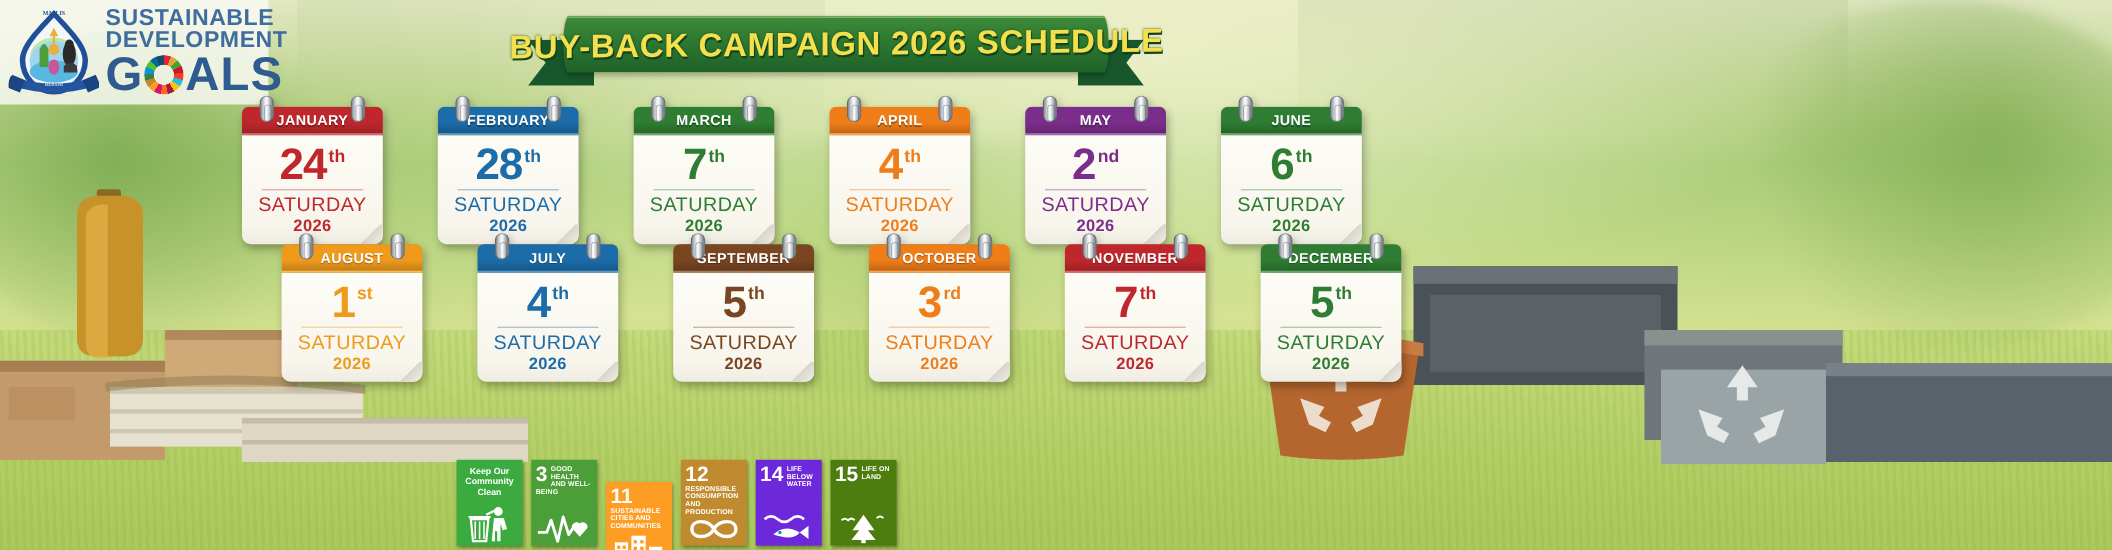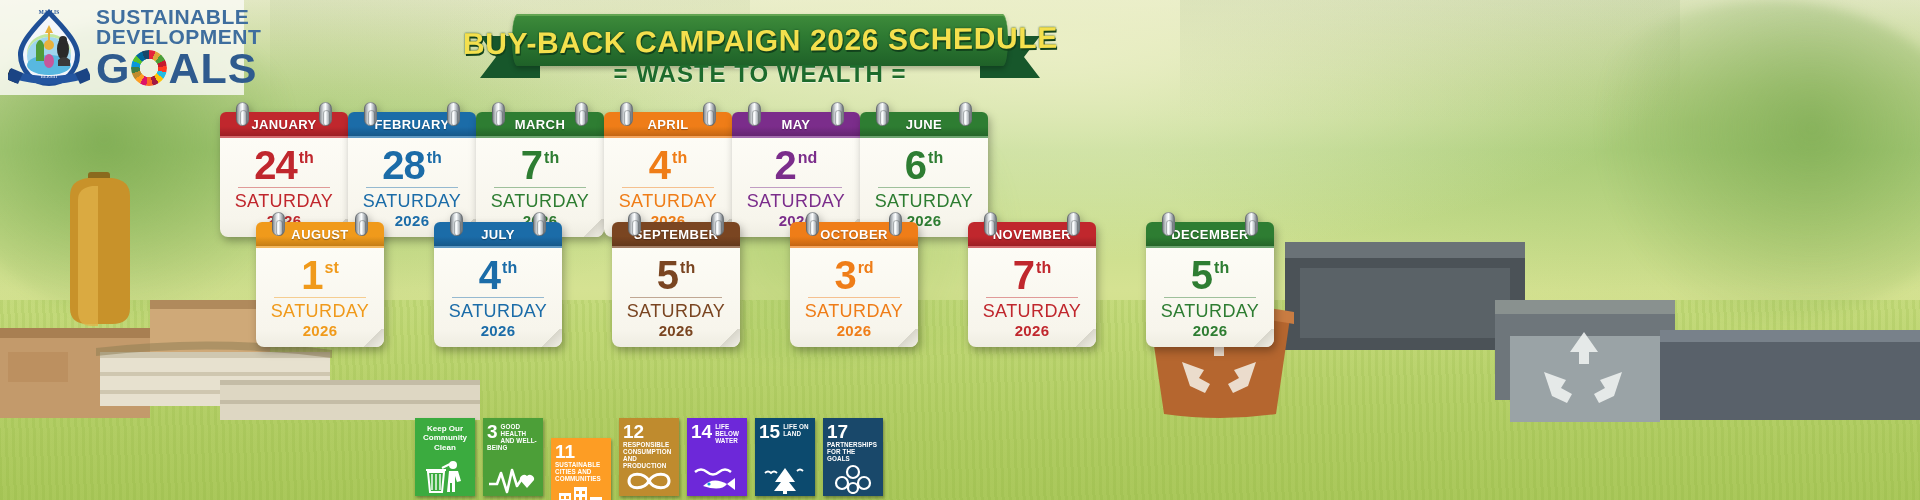--- a/index.html
+++ b/index.html
@@ -251,24 +251,23 @@
     </div>
   </div>
 </div>
 
 <div class="ribbon-wrap">
   <div class="ribbon-tail l"></div>
   <div class="ribbon-tail r"></div>
   <div class="ribbon-main">
     <div class="title">BUY-BACK CAMPAIGN 2026 SCHEDULE</div>
   </div>
-  <div class="subtitle">= WASTE TO WEALTH =</div>
 </div>
 
-<div class="cal-row" id="cal-row-1" style="left:220px; top:112px; ">
+<div class="cal-row" id="cal-row-1" style="left:220px; top:97px; gap:50px;">
     <div class="cal">
       <div class="ring l"></div>
       <div class="ring r"></div>
       <div class="cal-head" style="background: linear-gradient(rgb(192, 39, 45) 0%, rgb(192, 39, 45) 60%, rgba(0, 0, 0, 0.18) 100%) rgb(192, 39, 45);">
         <span>JANUARY</span>
       </div>
       <div class="cal-body">
         <div class="day-line">
           <span class="day-num" style="color: rgb(192, 39, 45); text-align: right;">24</span>
           <span class="day-sfx" style="color: rgb(192, 39, 45);">th</span>
@@ -521,39 +520,25 @@
       <div class="txt">LIFE BELOW WATER</div>
       <div class="glyph">
         <svg width="48" height="30" viewBox="0 0 48 30" style="margin: 0px auto;">
           <path d="M2 8 q6 -5 12 0 q6 5 12 0 q6 -5 12 0" fill="none" stroke="#fff" stroke-width="2.4"></path>
           <path d="M10 22 q10 -10 24 -2 q-6 8 -24 2z" fill="#fff"></path>
           <path d="M34 20 l8 -6 l0 12z" fill="#fff"></path>
           <circle cx="16" cy="20" r="1.6" fill="#0a97d9"></circle>
         </svg>
       </div>
     </div>
-    <div class="sdg-tile" style="background: #0c4a6e;">
+    <div class="sdg-tile" style="background: #4d7c0f;">
       <div class="num">15</div>
       <div class="txt">LIFE ON LAND</div>
       <div class="glyph">
         <svg width="48" height="30" viewBox="0 0 48 30" style="margin: 0px auto;">
           <path d="M24 4 l10 14 l-6 0 l7 9 l-22 0 l7 -9 l-6 0z" fill="#fff"></path>
           <rect x="22" y="24" width="4" height="6" fill="#fff"></rect>
           <path d="M4 9 q3 -3 6 0 q3 -3 6 0" fill="none" stroke="#fff" stroke-width="1.8"></path>
           <path d="M36 7 q3 -3 6 0" fill="none" stroke="#fff" stroke-width="1.8"></path>
         </svg>
       </div>
     </div>
-    <div class="sdg-tile" style="background: rgb(25, 72, 106);">
-      <div class="num">17</div>
-      <div class="txt">PARTNERSHIPS FOR THE GOALS</div>
-      <div class="glyph">
-        <svg width="44" height="30" viewBox="0 0 44 30" style="margin: 0px auto;">
-          <g fill="none" stroke="#fff" stroke-width="2.2">
-            <circle cx="22" cy="8" r="6"></circle>
-            <circle cx="11" cy="19" r="6"></circle>
-            <circle cx="33" cy="19" r="6"></circle>
-            <circle cx="22" cy="24" r="5"></circle>
-          </g>
-        </svg>
-      </div>
-    </div>
   </div>
 
 </body></html>

